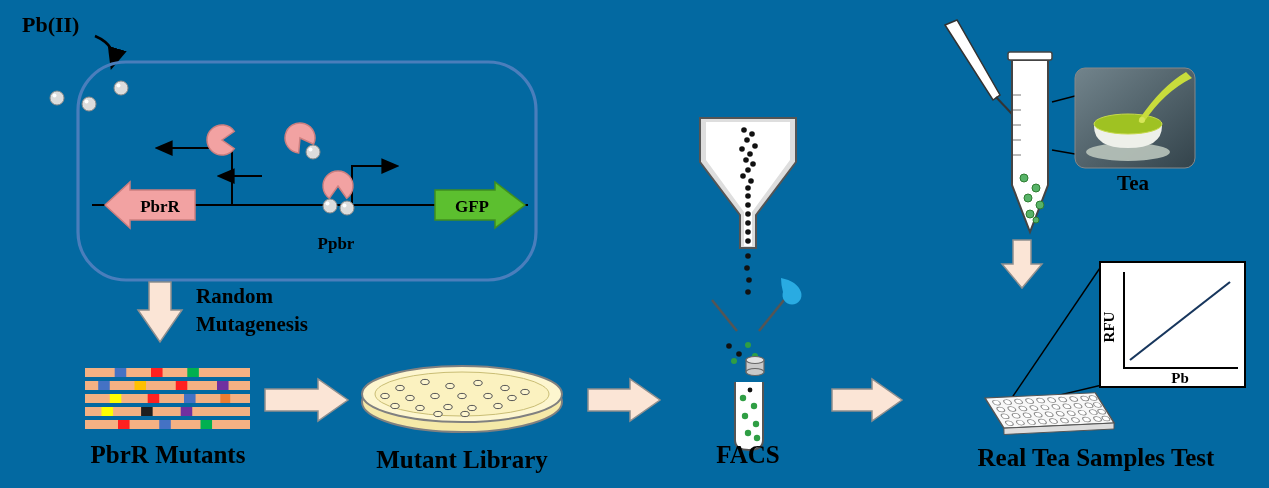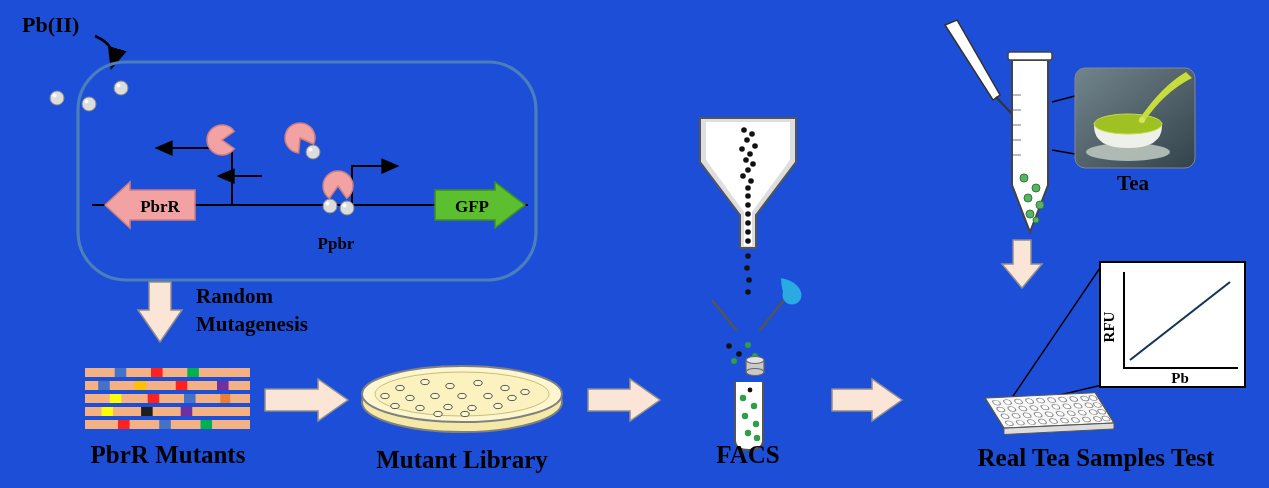--- a/index.html
+++ b/index.html
@@ -1,16 +1,16 @@
 <!DOCTYPE html>
 <html><head>
 <meta charset="utf-8">
 <style>
   html,body{margin:0;padding:0;background:#fff;}
-  .canvas{position:relative;width:1269px;height:488px;background:#1d4ed8;overflow:hidden;}
+  .canvas{position:relative;width:1269px;height:488px;background:#0369a1;overflow:hidden;}
   svg{display:block;}
   text{font-family:"Liberation Serif","DejaVu Serif",serif;font-weight:bold;fill:#000;}
   .label-xl{font-size:25px;}
   .label-lg{font-size:22px;}
   .label-md{font-size:21px;}
   .label-sm{font-size:17px;}
   .label-xs{font-size:15px;}
 </style>
 </head>
 <body>

